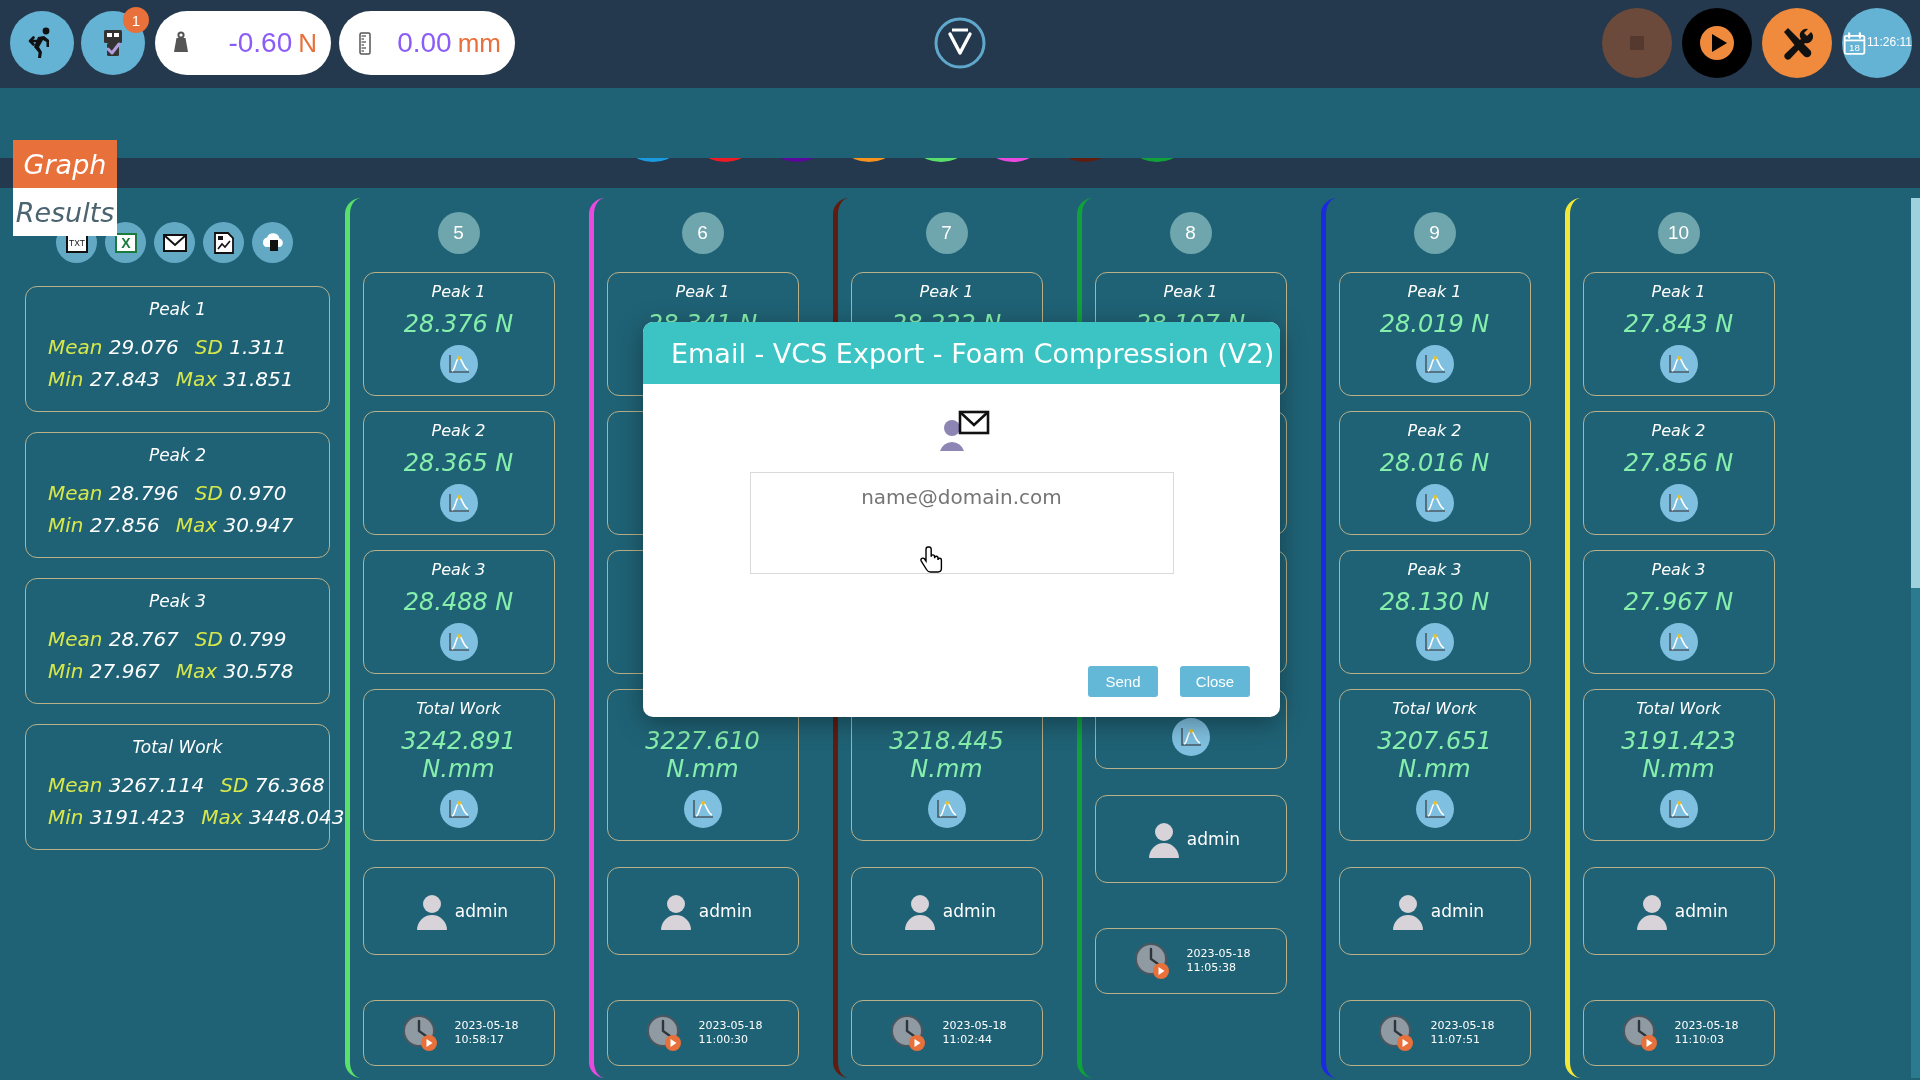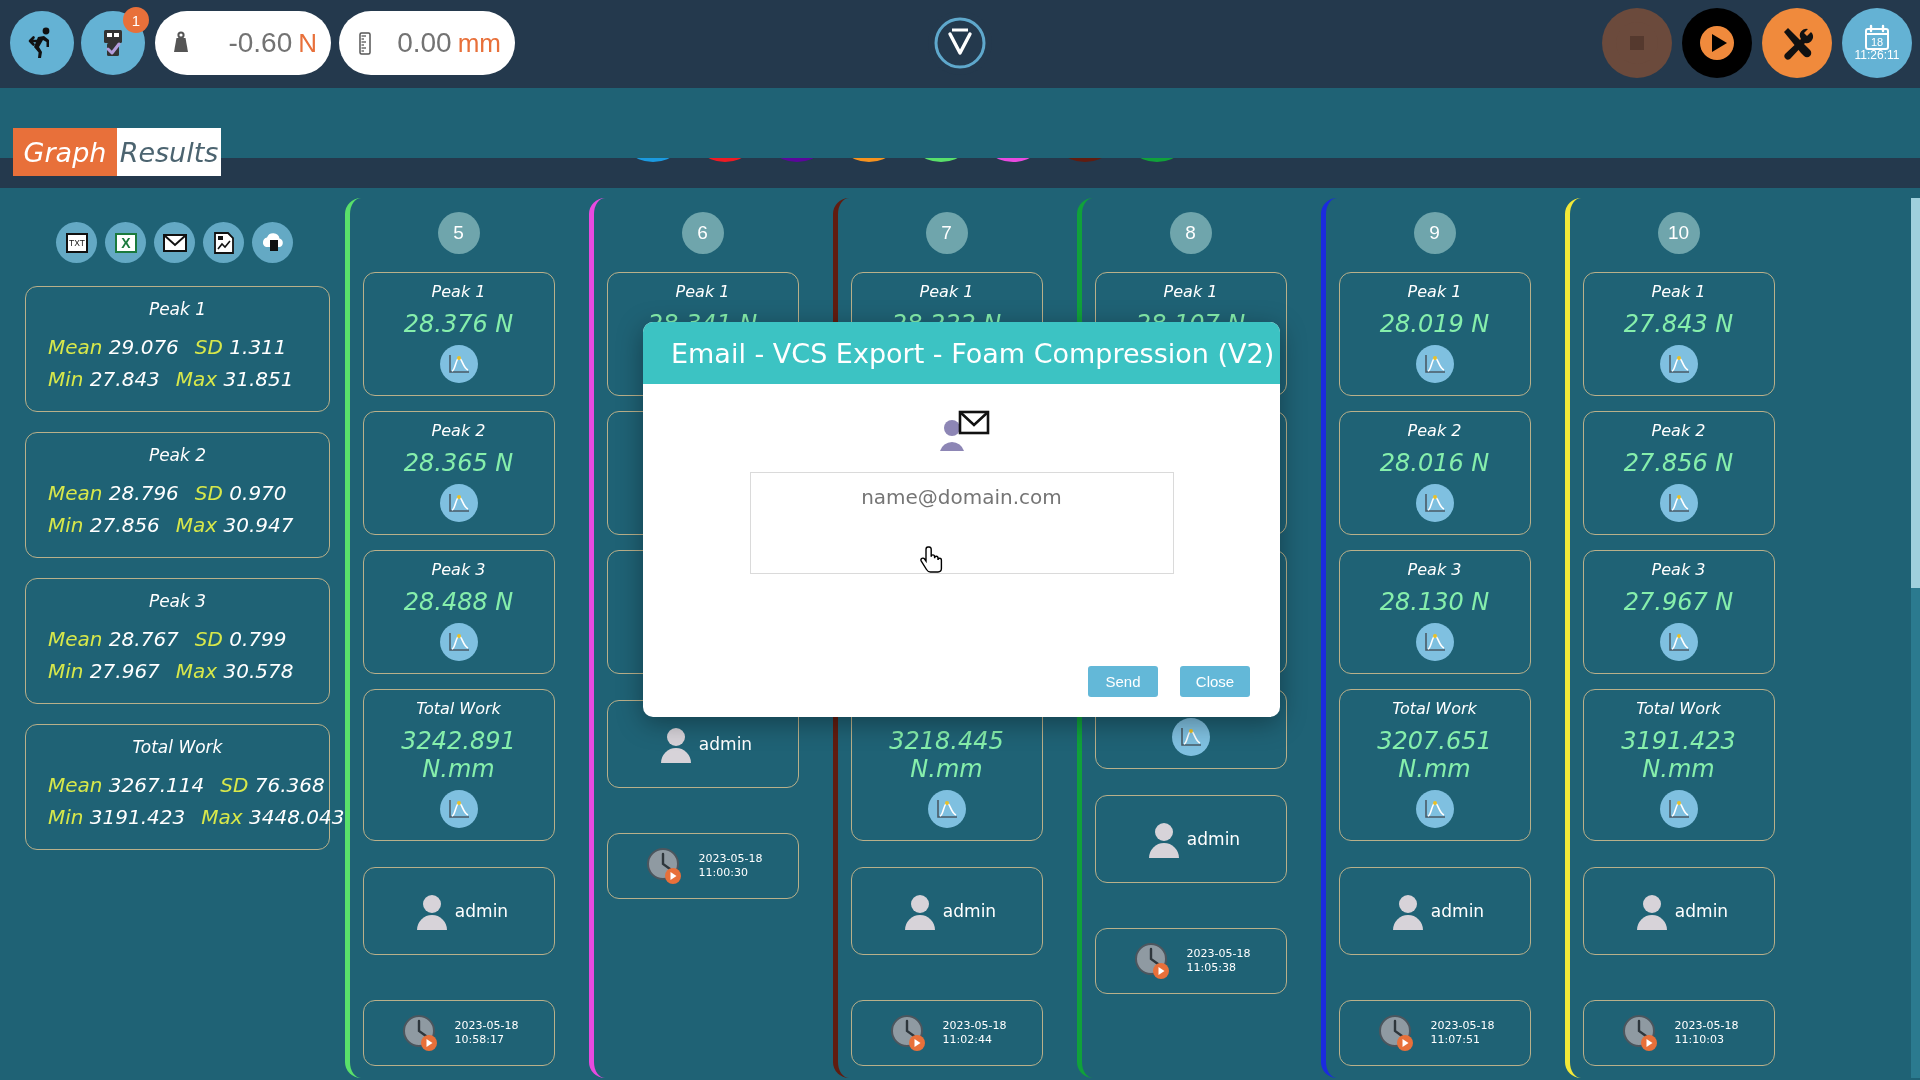--- a/index.html
+++ b/index.html
@@ -34,36 +34,36 @@
   .readout {
     position: absolute; top: 11px; height: 64px;
     background: #ffffff; border-radius: 32px;
     display: flex; align-items: center;
   }
   #readout-force { left: 155px; width: 176px; }
   #readout-disp  { left: 339px; width: 176px; }
   .readout .ro-icon { width: 52px; display: flex; align-items: center; justify-content: center; }
   .readout .ro-val {
     flex: 1; text-align: right; padding-right: 6px;
-    font-size: 28px; color: #737373;
+    font-size: 28px; color: #8b5cf6;
   }
   .readout .ro-unit {
     font-size: 26px; color: #e8703a; padding-right: 14px;
   }
   #logo-center {
     position: absolute; left: 50%; top: 11px; margin-left: -32px;
     width: 64px; height: 64px; border-radius: 50%;
     background: #24394d; display: flex; align-items: center; justify-content: center;
   }
   #tb-right { position: absolute; right: 8px; top: 8px; display: flex; gap: 10px; align-items: center;}
   .tb-big { width: 70px; height: 70px; border-radius: 50%; display:flex; align-items:center; justify-content:center; position: relative;}
   #btn-stop { background: #6b4a3c; }
   #btn-play { background: #000; }
   #btn-tools { background: #f08a3c; }
-  #btn-cal { background: #64b2d4; flex-direction: column; }
+  #btn-cal { background: #64b2d4; }
   .cal-time { font-size: 12px; color: #fff; margin-top: -2px; }
 
   
   #selector {
     position: absolute; left: 0; top: 88px;
     width: 1920px; height: 70px;
     background: #1f6275;
     z-index: 30;
   }
   #info-badge {
@@ -100,21 +100,21 @@
     font-size: 16px;
   }
   #stat-right { position: absolute; right: 10px; top: 100px; text-align: right; }
   .pill {
     display: inline-block; background: #fff; color: #333;
     border-radius: 13px; padding: 3px 13px; font-size: 15px; margin-left: 6px;
   }
   #stat-row2 { margin-top: 6px; }
 
   
-  #tabs { position: absolute; left: 13px; top: 128px; display: flex; z-index: 35; }
+  #tabs { position: absolute; left: 13px; top: 140px; display: flex; z-index: 35; flex-direction: column; }
   .tab {
     height: 48px; min-width: 104px;
     display: flex; align-items: center; justify-content: center;
     font-size: 27px; font-style: italic;
     font-family: "DejaVu Sans", sans-serif;
     cursor: pointer;
   }
   .tab.active { background: #e8703a; color: #fff; }
   .tab.inactive { background: #ffffff; color: #4c6470; }
 
@@ -546,20 +546,31 @@
         <div class="peak-label">Peak 3</div>
         <div class="peak-value">28.381 N</div>
         <div class="mini-graph">
           <svg width="26" height="26" viewBox="0 0 26 26">
             <path d="M4 4 L4 21 L23 21" fill="none" stroke="#4a5a66" stroke-width="1.6"></path>
             <path d="M6 20 C9 20 10 7 13 7 C16 7 17 17 22 19" fill="none" stroke="#fff" stroke-width="1.6"></path>
             <circle cx="13" cy="7" r="2" fill="#e8c02a"></circle>
           </svg>
         </div>
       </div>
+      <div class="peak-card">
+        <div class="peak-label">Total Work</div>
+        <div class="peak-value">3227.610 N.mm</div>
+        <div class="mini-graph">
+          <svg width="26" height="26" viewBox="0 0 26 26">
+            <path d="M4 4 L4 21 L23 21" fill="none" stroke="#4a5a66" stroke-width="1.6"></path>
+            <path d="M6 20 C9 20 10 7 13 7 C16 7 17 17 22 19" fill="none" stroke="#fff" stroke-width="1.6"></path>
+            <circle cx="13" cy="7" r="2" fill="#e8c02a"></circle>
+          </svg>
+        </div>
+      </div>
       <div class="user-card">
         <svg width="46" height="46" viewBox="0 0 46 46">
           <circle cx="23" cy="16" r="9" fill="#d7d3d9"></circle>
           <path d="M8 42 A15 15 0 0 1 38 42 Z" fill="#d7d3d9"></path>
         </svg>
         <span class="user-name">admin</span>
       </div>
       <div class="time-card">
         <svg width="42" height="42" viewBox="0 0 42 42">
           <circle cx="20" cy="19" r="15" fill="#8f9aa2" stroke="#4c565e" stroke-width="2"></circle>

